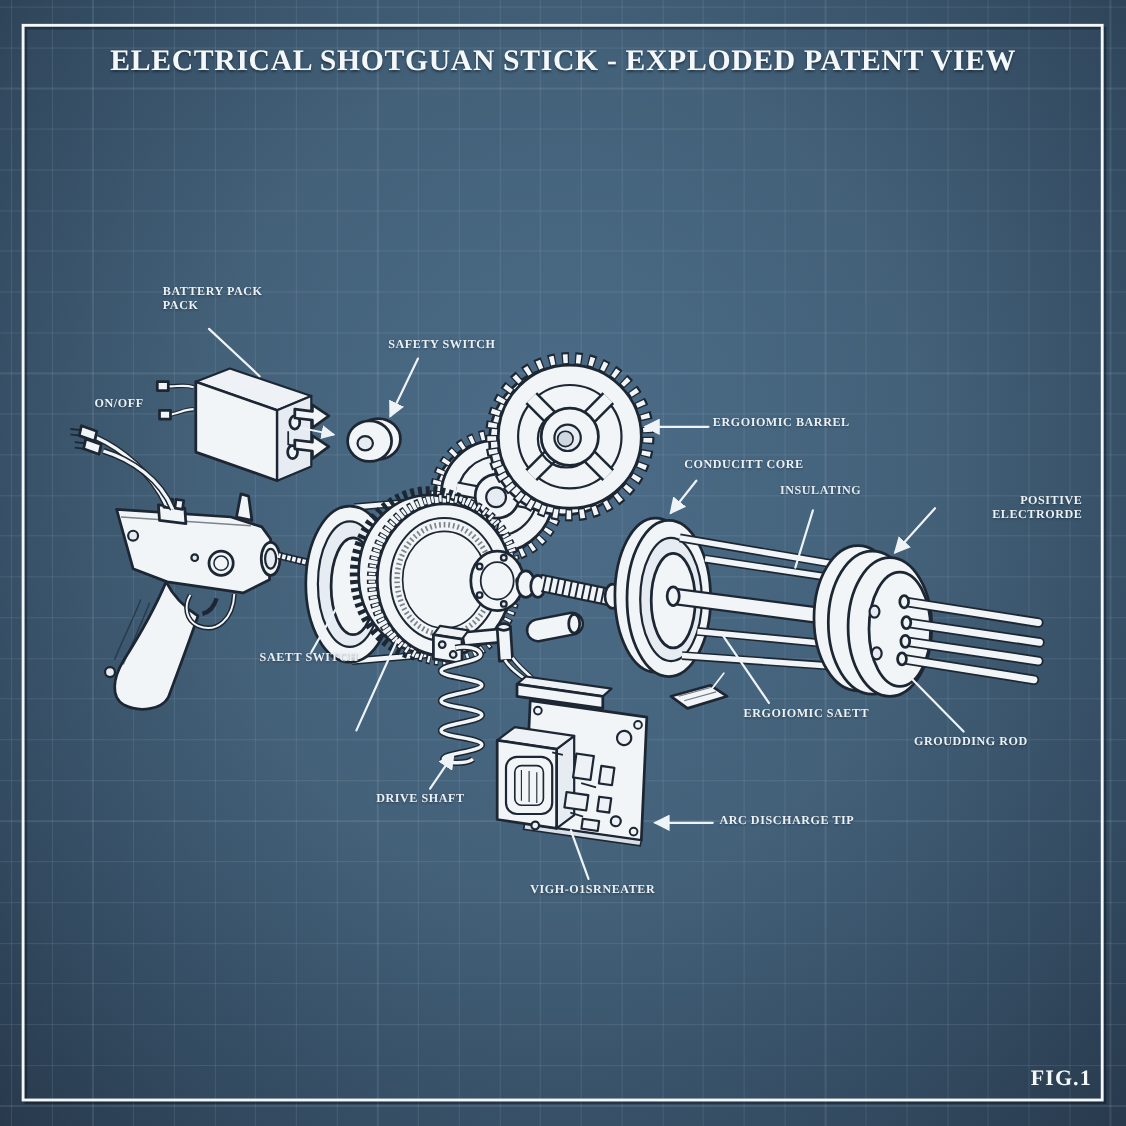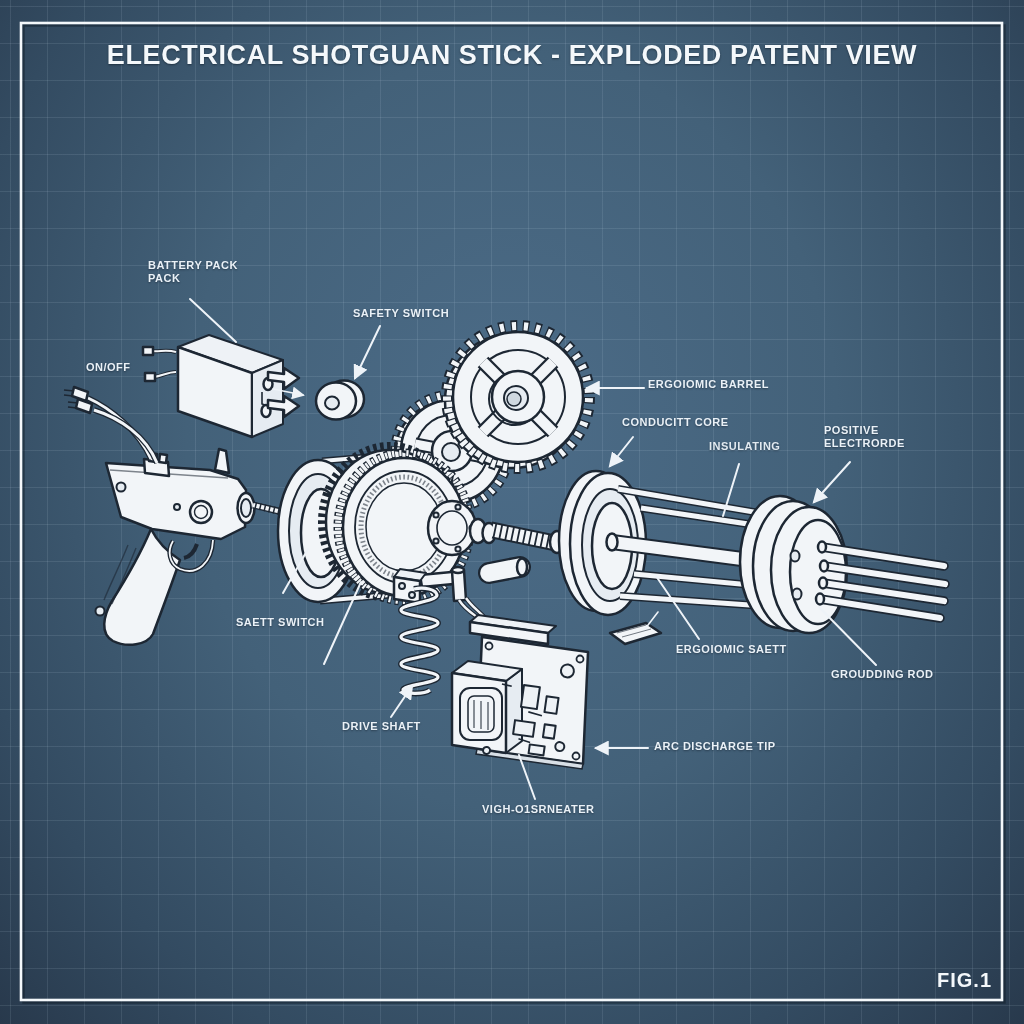--- a/index.html
+++ b/index.html
@@ -9,21 +9,21 @@
     font-family:"Liberation Sans","DejaVu Sans",sans-serif;
   }
   .grid{
     position:absolute;inset:0;
     background-image:
       repeating-linear-gradient(to right, rgba(208,227,242,.11) 0 1px, transparent 1px 37px),
       repeating-linear-gradient(to bottom, rgba(208,227,242,.11) 0 1px, transparent 1px 37px);
     background-position:10px 6px;
   }
   svg.art{position:absolute;left:0;top:0;}
-  .labels{position:absolute;inset:0;}
+  .labels{position:absolute;inset:0;font-family:Liberation Serif, serif;}
   .lbl{
     position:absolute;color:#eaf1f7;font-size:11px;font-weight:600;
     letter-spacing:.5px;line-height:1.2;white-space:pre-line;
     text-shadow:0 1px 2px rgba(10,20,30,.45);
   }
   .title{
     position:absolute;left:0;right:0;top:40px;text-align:center;color:#f4f8fb;
     font-size:27px;font-weight:700;letter-spacing:.6px;
     text-shadow:0 1px 2px rgba(10,20,30,.5);
   }
@@ -305,23 +305,23 @@
   <div class="labels">
     <div class="title">ELECTRICAL SHOTGUAN STICK - EXPLODED PATENT VIEW</div>
 
     <div class="lbl" style="left:148px;top:259px">BATTERY PACK
 PACK</div>
     <div class="lbl" style="left:353px;top:307px">SAFETY SWITCH</div>
     <div class="lbl" style="left:86px;top:361px">ON/OFF</div>
     <div class="lbl" style="left:648px;top:378px">ERGOIOMIC BARREL</div>
     <div class="lbl" style="left:622px;top:416px">CONDUCITT CORE</div>
     <div class="lbl" style="left:709px;top:440px;opacity:.95">INSULATING</div>
-    <div class="lbl" style="left:824px;top:424px;width:160px;text-align:left">POSITIVE
+    <div class="lbl" style="left:824px;top:449px;width:160px;text-align:right">POSITIVE
 ELECTRORDE</div>
-    <div class="lbl" style="left:236px;top:616px">SAETT SWITCH</div>
+    <div class="lbl" style="left:236px;top:592px">SAETT SWITCH</div>
     <div class="lbl" style="left:342px;top:720px">DRIVE SHAFT</div>
     <div class="lbl" style="left:676px;top:643px">ERGOIOMIC SAETT</div>
     <div class="lbl" style="left:831px;top:668px">GROUDDING ROD</div>
     <div class="lbl" style="left:654px;top:740px">ARC DISCHARGE TIP</div>
     <div class="lbl" style="left:482px;top:803px">VIGH-O1SRNEATER</div>
 
     <div class="fig">FIG.1</div>
   </div>
 </div>
 

